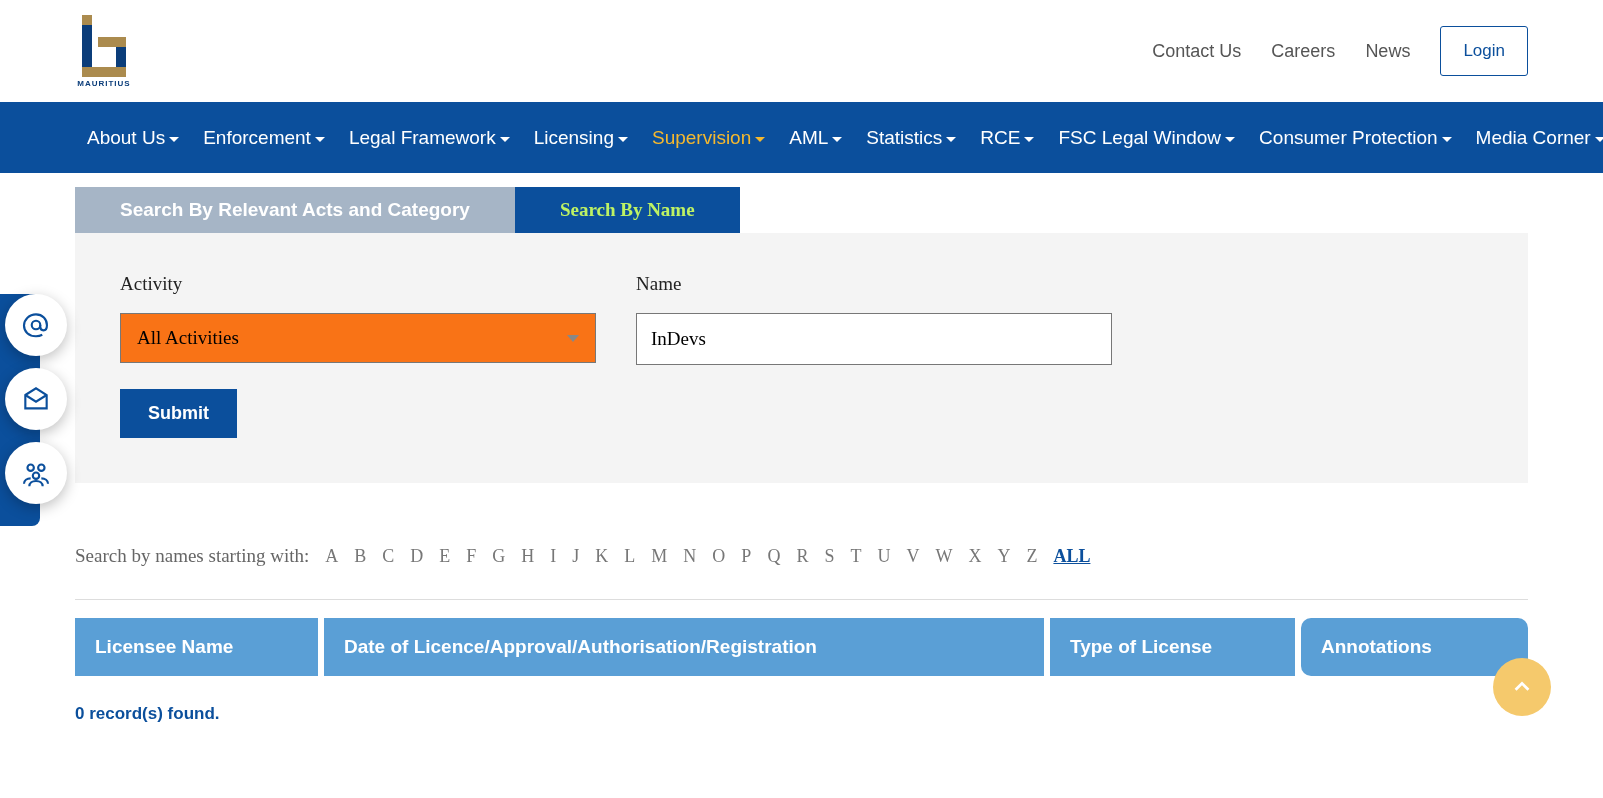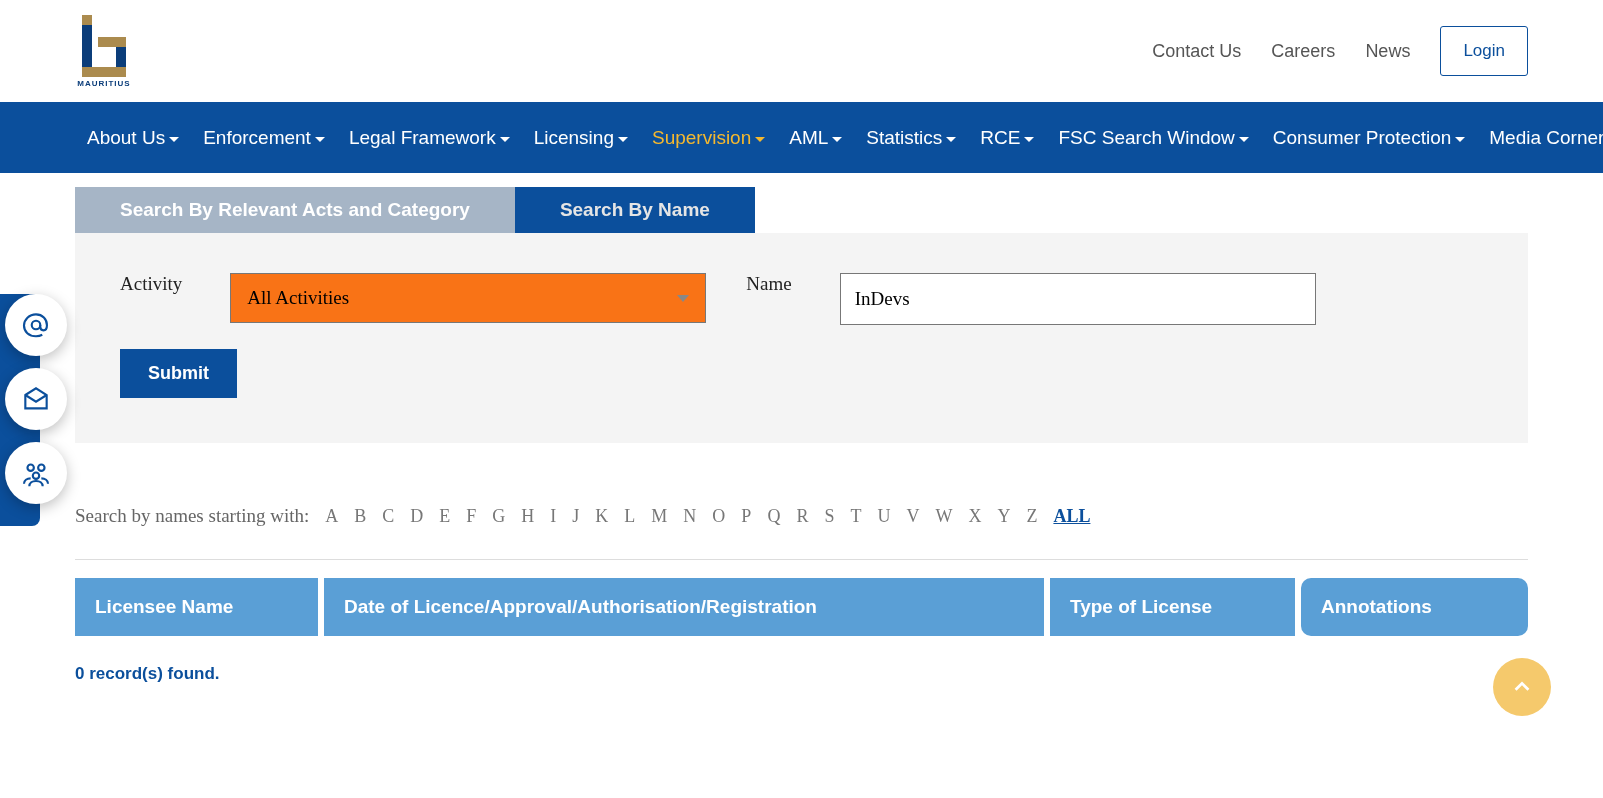--- a/index.html
+++ b/index.html
@@ -92,31 +92,32 @@
       font-weight: 600;
       cursor: pointer;
       text-align: right;
     }
     .tab.inactive {
       background: #a6b5c6;
       color: #fff;
     }
     .tab.active {
       background: #0b4f9c;
-      color: #e5e5e5;
+      color: #bef264;
+      font-family: Liberation Serif, serif;
     }
     .search-panel {
       background: #f4f4f4;
       padding: 40px 45px 45px 45px;
     }
     .form-row {
       display: flex;
       gap: 40px;
     }
-    .form-group { display: flex; flex-direction: row; gap: 48px; }
+    .form-group { display: flex; flex-direction: column; }
     .form-label {
       font-size: 19px;
       color: #222;
       margin-bottom: 18px;
       font-family: Georgia, serif;
     }
     .select-wrap {
       width: 476px;
       height: 50px;
       border: 1px solid #777;
@@ -295,21 +296,21 @@
     </div>
   <div class="nav-item">
       <span>Statistics</span>
       <span class="caret"></span>
     </div>
   <div class="nav-item">
       <span>RCE</span>
       <span class="caret"></span>
     </div>
   <div class="nav-item">
-      <span>FSC Search Window</span>
+      <span>FSC Legal Window</span>
       <span class="caret"></span>
     </div>
   <div class="nav-item">
       <span>Consumer Protection</span>
       <span class="caret"></span>
     </div>
   <div class="nav-item">
       <span>Media Corner</span>
       <span class="caret"></span>
     </div>

